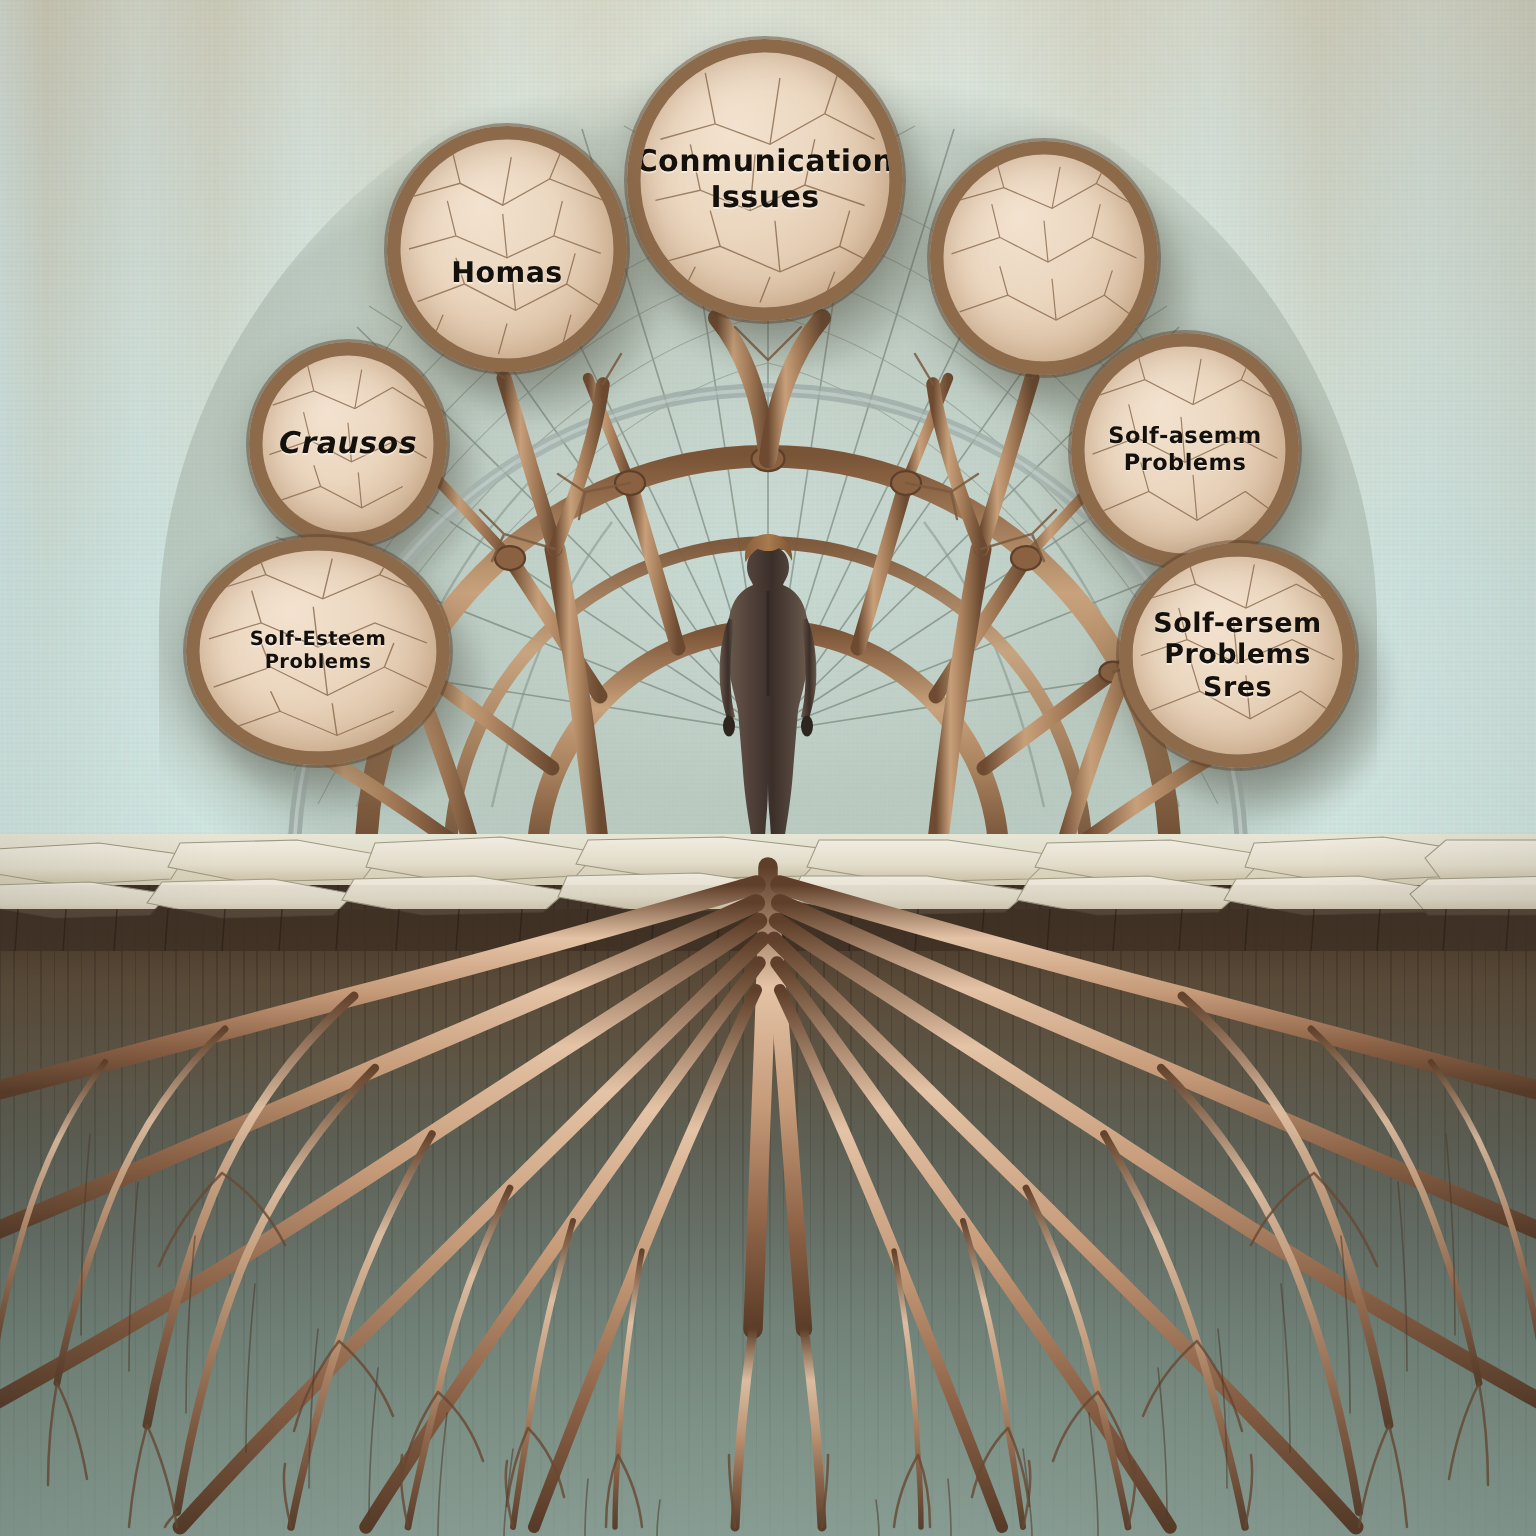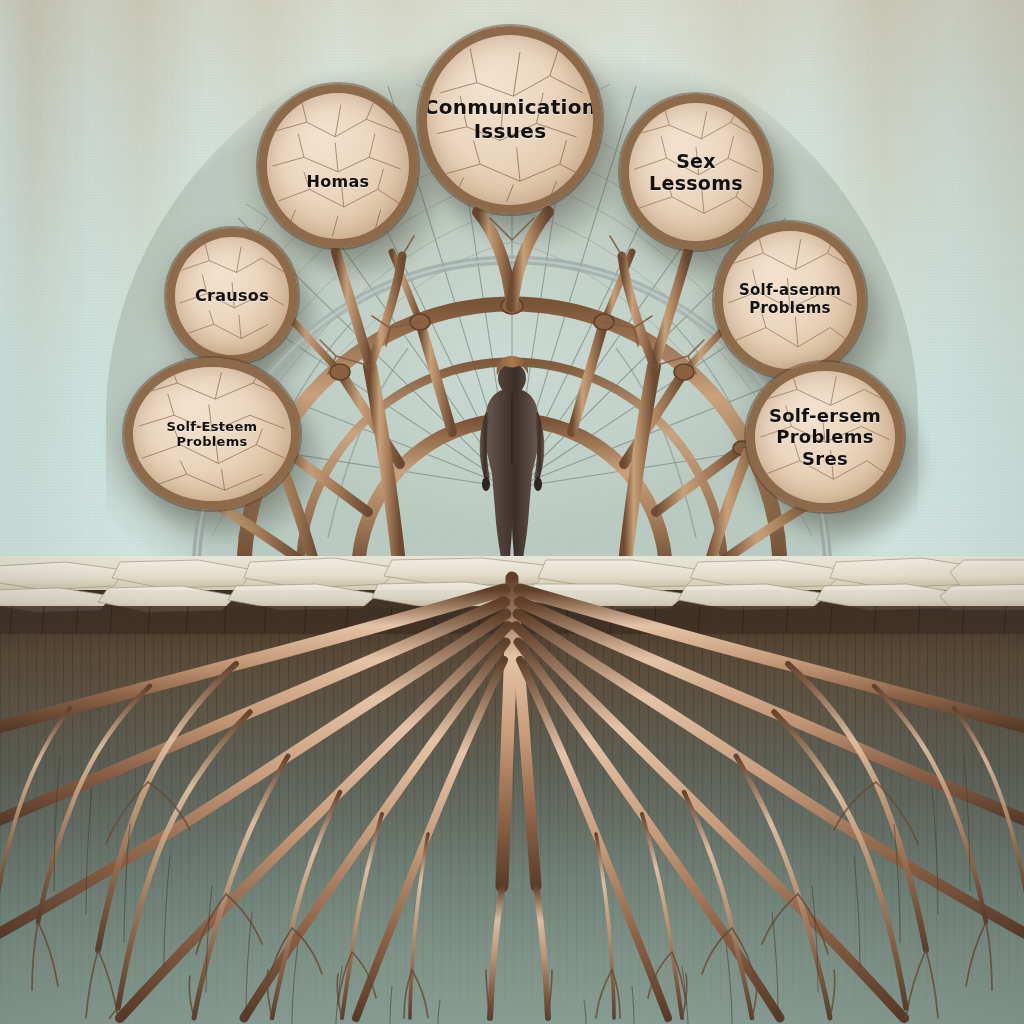--- a/index.html
+++ b/index.html
@@ -110,27 +110,27 @@
     text-shadow:0 1px 0 rgba(255,255,255,.45);
     padding:0 8px;
     white-space:pre-line;
   }
 
   
   #b-communication{ left:418px; top:26px;  width:184px; height:188px; }
   #b-communication .label{ font-size:20px; }
 
   #b-homas{ left:258px; top:84px;  width:160px; height:164px; }
-  #b-homas .label{ font-size:16px;margin-top:33px; }
+  #b-homas .label{ font-size:19px;margin-top:33px; }
 
   #b-sex{ left:620px; top:94px;  width:152px; height:156px; }
   #b-sex .label{ font-size:19px; }
 
   #b-crausos{ left:166px; top:228px; width:132px; height:136px; }
-  #b-crausos .label{ font-size:16px; }
+  #b-crausos .label{ font-size:20px;font-style:italic; }
 
   #b-selfesteem-right{ left:714px; top:222px; width:152px; height:156px; }
   #b-selfesteem-right .label{ font-size:15px; }
 
   #b-selfesteem-left{ left:124px; top:358px; width:176px; height:152px; }
   #b-selfesteem-left .label{ font-size:13px; }
 
   #b-selfesteem-sres{ left:746px; top:362px; width:158px; height:150px;align-items:center; }
   #b-selfesteem-sres .label{ font-size:18px; }
 
@@ -380,22 +380,20 @@
     <svg class="cracks" viewBox="0 0 100 100" preserveAspectRatio="none">
       <g stroke="#7a5a3c" fill="none" stroke-width="0.6">
         <path d="M8 22 L30 16 L54 26 L76 14 L94 24"></path>
         <path d="M30 16 L26 2 M54 26 L58 6 M76 14 L82 2"></path>
         <path d="M4 48 L28 40 L52 52 L74 40 L96 50"></path>
         <path d="M28 40 L24 24 M52 52 L50 32 M74 40 L78 24"></path>
         <path d="M8 76 L32 68 L56 80 L80 68 L94 78"></path>
         <path d="M32 68 L28 54 M56 80 L54 60 M80 68 L84 56"></path>
       </g>
     </svg>
-    <div class="label">Sex
-Lessoms</div>
   </div>
 
   <div class="bubble" id="b-crausos">
     <svg class="cracks" viewBox="0 0 100 100" preserveAspectRatio="none">
       <g stroke="#7a5a3c" fill="none" stroke-width="0.7">
         <path d="M6 28 L30 20 L54 30 L76 18 L96 30"></path>
         <path d="M30 20 L26 4 M54 30 L58 8"></path>
         <path d="M4 56 L28 48 L52 60 L78 48 L96 58"></path>
         <path d="M28 48 L24 32 M52 60 L50 38"></path>
         <path d="M10 82 L34 74 L58 86 L82 74"></path>

